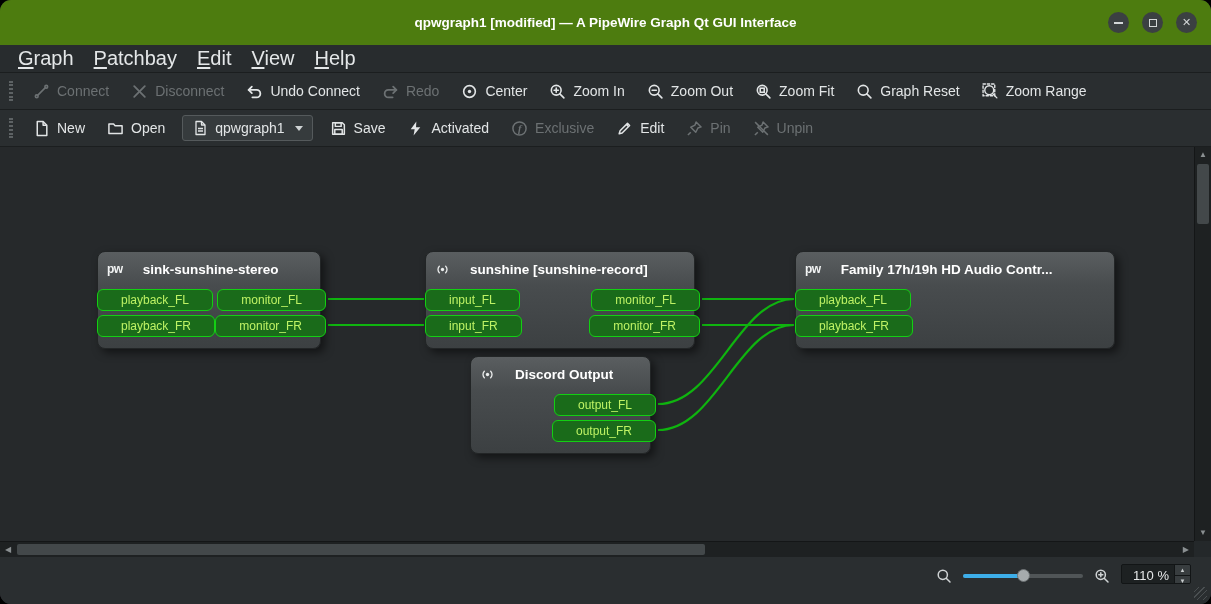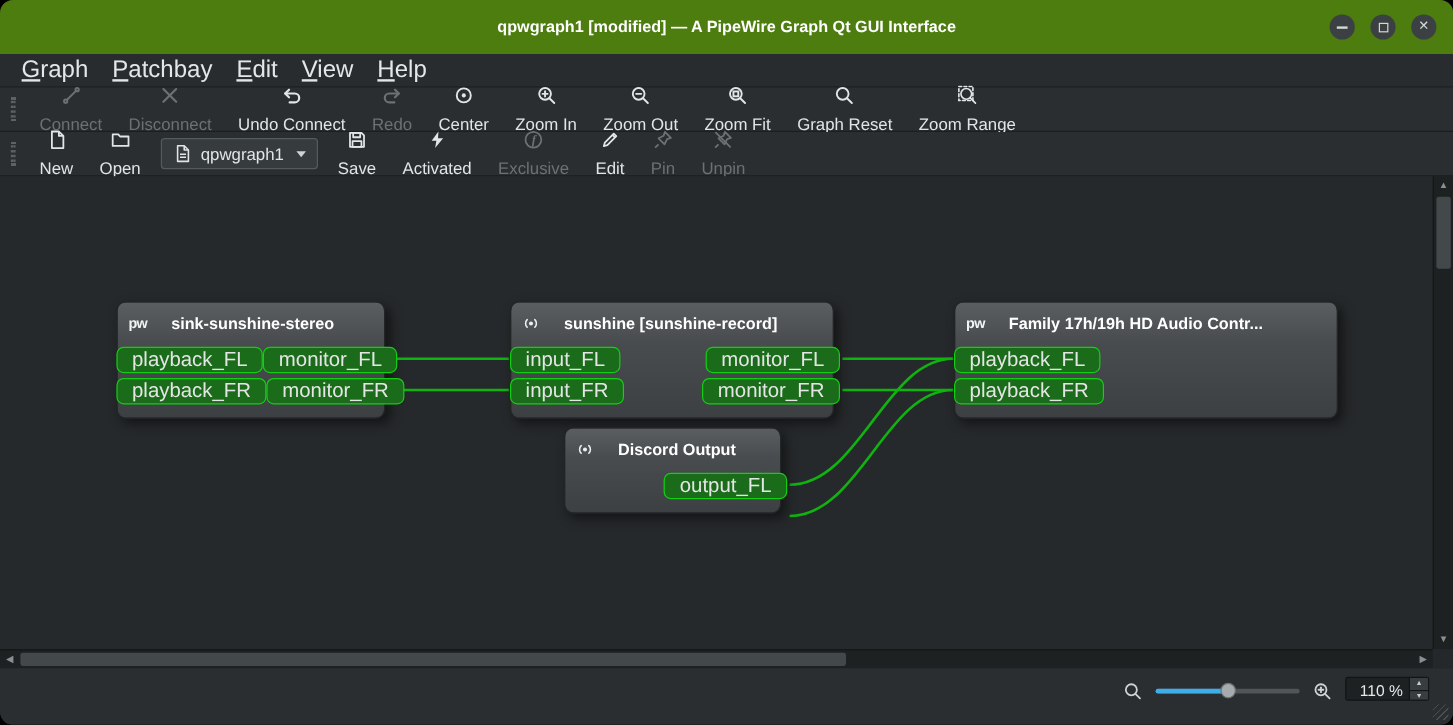--- a/index.html
+++ b/index.html
@@ -17,21 +17,21 @@
   .glyph-close { color:#d4d7d8; font-size:11px; line-height:11px; }
 
   
   .menubar { height:28px; background:#282c2e; display:flex; align-items:center; padding:0 8px; border-bottom:1px solid #1b1e1f; flex:0 0 auto; }
   .menu-item { color:#e4e7e8; font-size:20px; padding:3px 10px; border-radius:3px; cursor:default; }
   .menu-item u { text-decoration:underline; text-underline-offset:2px; }
 
   
   .toolbar { height:37px; background:#2a2e30; display:flex; align-items:center; padding:0 4px; border-bottom:1px solid #1b1e1f; flex:0 0 auto; }
   .tb-handle { width:2px; height:20px; border-left:2px dotted #5d6264; border-right:2px dotted #5d6264; margin:0 9px 0 5px; }
-  .tb-item { display:flex; align-items:center; gap:7px; padding:5px 11px; color:#e2e5e6; font-size:14px; border-radius:3px; cursor:default; white-space:nowrap;flex-direction:column; }
+  .tb-item { display:flex; align-items:center; gap:7px; padding:5px 11px; color:#e2e5e6; font-size:14px; border-radius:3px; cursor:default; white-space:nowrap; }
   .tb-item.disabled { color:#6c7173; }
   .tb-icon { display:flex; align-items:center; }
   .tb-icon svg { display:block; }
   .tb-dropdown { display:flex; align-items:center; gap:7px; padding:4px 9px; margin:0 6px; background:#363b3d; border:1px solid #555a5c; border-radius:3px; color:#e2e5e6; font-size:14px; cursor:default; }
   .dd-arrow { width:0; height:0; border-left:4px solid transparent; border-right:4px solid transparent; border-top:5px solid #cfd3d4; margin-left:3px; }
 
   
   .main { flex:1 1 auto; position:relative; background:#25282a; }
   .canvas { position:absolute; left:0; top:0; right:17px; bottom:16px; background:#26292b; overflow:hidden; }
   .cables { position:absolute; left:0; top:0; pointer-events:none; }
@@ -49,21 +49,21 @@
   .hthumb { position:absolute; top:2px; bottom:2px; left:17px; width:688px; background:#43484a; border-radius:2px; }
 
   
   .node { position:absolute; border-radius:8px; border:1px solid #222526; background:linear-gradient(180deg,#5a5e60 0%, #484c4e 35%, #3c4042 100%); box-shadow:4px 4px 9px rgba(0,0,0,0.5); }
   .node-header { display:flex; align-items:center; gap:20px; padding:7px 10px 7px 9px; height:34px; color:#ffffff; font-weight:bold; font-size:13.5px; white-space:nowrap; overflow:hidden; }
   .pw-icon { font-size:12px; font-weight:800; letter-spacing:-0.5px; color:#f2f4f4; }
   .audio-icon svg { display:block; }
   .ports { padding:3px 0 7px 0; }
   .port-row { display:flex; justify-content:space-between; margin-bottom:4px; }
   .port-row.only-out { justify-content:flex-end; }
-  .port { font-size:17px; line-height:18px; padding:1px 12px; border-radius:6px; background:#1a6b1a; border:1px solid #13cf13; color:#e5e5e5; white-space:nowrap; cursor:pointer; }
+  .port { font-size:12px; line-height:18px; padding:1px 23px; border-radius:6px; background:#1a6b1a; border:1px solid #13cf13; color:#bef264; white-space:nowrap; cursor:pointer; }
   .port.in { margin-left:-1px; }
   .port.out { margin-right:-6px; }
 
   
   .statusbar { height:47px; background:#2a2e30; flex:0 0 auto; display:flex; align-items:flex-start; justify-content:flex-end; gap:11px; padding:7px 20px 0 14px; position:relative; }
   .sb-zoom-icon { color:#cfd3d4; display:flex; align-items:center; height:24px; }
   .sb-slider { position:relative; width:120px; height:24px; }
   .sb-track { position:absolute; left:0; right:0; top:10px; height:4px; background:#505557; border-radius:2px; }
   .sb-fill { position:absolute; left:0; width:50%; top:10px; height:4px; background:#3daee9; border-radius:2px; }
   .sb-handle { position:absolute; left:calc(50% - 6px); top:5px; width:13px; height:13px; border-radius:50%; background:#a6abad; border:1px solid #6d7274; }
@@ -369,20 +369,23 @@
                 <path d="M4.6 4.6 a4.8 4.8 0 0 0 0 6.8"></path>
                 <path d="M11.4 4.6 a4.8 4.8 0 0 1 0 6.8"></path>
               </svg>
             </span>
           <span class="node-title">Discord Output</span>
         </div>
         <div class="ports">
           <div class="port-row only-out">
             <span class="port out">output_FL</span>
           </div>
+          <div class="port-row only-out">
+            <span class="port out">output_FR</span>
+          </div>
         </div>
       </div>
 
       <div class="node" style="left:795px; top:104px; width:320px;">
         <div class="node-header">
           <span class="pw-icon">pw</span>
           <span class="node-title">Family 17h/19h HD Audio Contr...</span>
         </div>
         <div class="ports">
           <div class="port-row">

